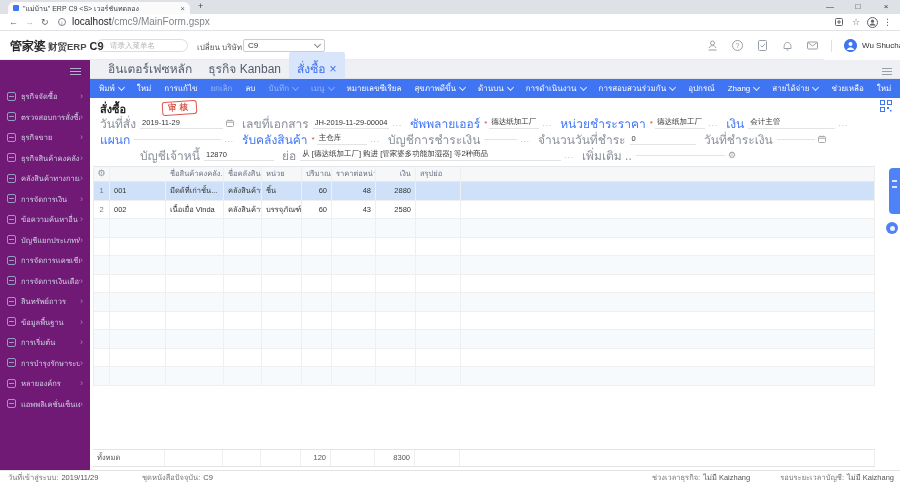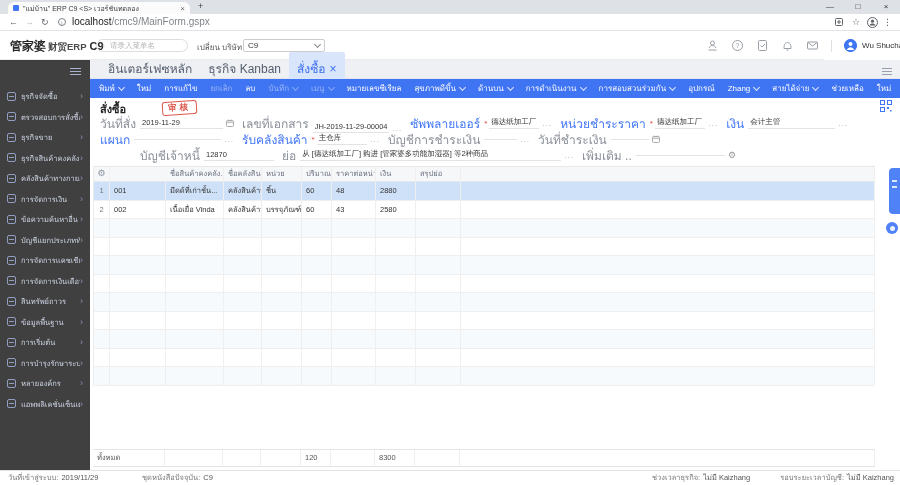--- a/index.html
+++ b/index.html
@@ -33,21 +33,21 @@
   .cmpl{position:absolute;left:197px;top:10px;font-size:8px;color:#555;}
   .csel{position:absolute;left:243px;top:8px;width:82px;height:13px;border:1px solid #ccc;border-radius:2px;display:flex;align-items:center;box-sizing:border-box;padding:0 4px;}
   .csel .cv{flex:1;font-size:8px;color:#333;}
   .chev{width:4px;height:4px;border-right:1px solid #888;border-bottom:1px solid #888;transform:rotate(45deg);margin-top:-2px;}
   .hics{position:absolute;left:706px;top:8px;display:flex;align-items:center;}
   .hic{width:13px;height:13px;margin-right:12px;}
   .hdiv{width:1px;height:12px;background:#e0e0e0;margin-right:12px;}
   .avat{width:13px;height:13px;border-radius:50%;background:#3f74f2;margin-right:5px;}
   .uname{font-size:8px;color:#333;}
   
-  .sb{position:absolute;left:0;top:60px;width:90px;height:410px;background:#404040;}
+  .sb{position:absolute;left:0;top:60px;width:90px;height:410px;background:#701a75;}
   .collapse{position:absolute;right:9px;top:6px;width:11px;}
   .collapse i{display:block;height:1px;background:#a9b3cc;margin:2px 0;}
   #side-items{position:absolute;left:0;top:26px;right:0;}
   .side-item{height:20.5px;display:flex;align-items:center;padding:0 7px;cursor:pointer;}
   .s-ico{width:9px;height:9px;border:1px solid #919ec0;border-radius:2px;margin-right:5px;position:relative;flex:0 0 auto;box-sizing:border-box;}
   .s-ico:after{content:"";position:absolute;left:1px;right:1px;top:3px;border-top:1px solid #919ec0;}
   .s-lbl{flex:1;font-size:7.5px;color:#cdd4e4;white-space:nowrap;overflow:hidden;}
   .s-chev{font-size:9px;color:#8b97b5;line-height:10px;}
   
   .dt{position:absolute;left:90px;top:60px;width:810px;height:19px;background:#eef0f3;border-bottom:1px solid #e2e4e8;box-sizing:border-box;display:flex;align-items:center;padding-left:10px;}
@@ -76,21 +76,21 @@
   .fsfx{color:#aaa;font-size:8px;margin-left:3px;letter-spacing:1px;cursor:pointer;}
   .fgear{color:#999;font-size:9px;margin-left:3px;cursor:pointer;}
   
   .tbl{position:absolute;left:93px;top:166px;width:782px;border-left:1px solid #ededed;box-sizing:border-box;}
   .trow{display:flex;height:17.5px;border-bottom:1px solid #efefef;background:#fff;}
   .trow.hd{height:14px;background:#f6f7f9;border-top:1px solid #e6e8eb;border-bottom:1px solid #e6e8eb;}
   .trow.sel{background:#cfe1f8;}
   .trow.stripe{background:#f6fafd;}
   .tc{border-right:1px solid #efefef;font-size:7.5px;color:#333;padding:0 4px;line-height:17.5px;white-space:nowrap;overflow:hidden;box-sizing:border-box;}
   .hd .tc{color:#697080;line-height:13px;}
-  .tc.num{}
+  .tc.num{text-align:right;}
   .tc.cen{text-align:center;color:#777;padding:0 1px;}
   .tc.gear{color:#8b93a2;font-size:9px;}
   
   .ttl{position:absolute;left:93px;top:449px;width:782px;height:18px;border-top:1px solid #e4e4e4;border-bottom:1px solid #e4e4e4;display:flex;background:#fff;box-sizing:border-box;}
   .ttl .tc{line-height:16px;color:#555;}
   
   .ribbon{position:absolute;right:0;top:168px;width:11px;height:46px;background:#4f82f6;border-radius:4px 0 0 4px;padding-top:8px;box-sizing:border-box;cursor:pointer;}
   .ribbon i{display:block;width:5px;height:2px;background:#dbe6ff;margin:4px auto;}
   .fab{position:absolute;right:2px;top:222px;width:12px;height:12px;border-radius:50%;background:#4f82f6;cursor:pointer;}
   .fab:after{content:"";position:absolute;left:3.5px;top:3.5px;width:5px;height:5px;border-radius:50%;background:#fff;opacity:.9;}
@@ -371,21 +371,21 @@
             <span class="fval">2019-11-29</span>
             <span class="fsfx">
               <svg width="8" height="8" viewBox="0 0 8 8">
                 <rect x="0.5" y="1.5" width="7" height="6" rx="1" fill="none" stroke="#aaa"></rect>
                 <line x1="2.3" y1="0.5" x2="2.3" y2="2.2" stroke="#aaa"></line>
                 <line x1="5.7" y1="0.5" x2="5.7" y2="2.2" stroke="#aaa"></line>
                 <line x1="0.5" y1="3.2" x2="7.5" y2="3.2" stroke="#aaa"></line>
               </svg>
             </span>
           </div>
-          <div class="fcell" style="flex: 0 0 146px; align-items: flex-end;">
+          <div class="fcell" style="flex: 0 0 146px;">
             <span class="flbl">เลขที่เอกสาร</span>
             <span class="fval">JH-2019-11-29-00004</span>
             <span class="fsfx">...</span>
           </div>
           <div class="fcell" style="flex: 0 0 150px;">
             <span class="flbl link">ซัพพลายเออร์</span>
             <span class="freq">*</span>
             <span class="fval">德达纸加工厂</span>
             <span class="fsfx">...</span>
           </div>
@@ -410,20 +410,24 @@
           <div class="fcell" style="flex: 0 0 146px;">
             <span class="flbl link">รับคลังสินค้า</span>
             <span class="freq">*</span>
             <span class="fval">主仓库</span>
             <span class="fsfx">...</span>
           </div>
           <div class="fcell" style="flex: 0 0 150px;">
             <span class="flbl">บัญชีการชำระเงิน</span>
             <span class="fval"></span>
             <span class="fsfx">...</span>
+          </div>
+          <div class="fcell" style="flex: 0 0 166px;">
+            <span class="flbl">จำนวนวันที่ชำระ</span>
+            <span class="fval">0</span>
           </div>
           <div class="fcell" style="flex: 0 0 130px;">
             <span class="flbl">วันที่ชำระเงิน</span>
             <span class="fval"></span>
             <span class="fsfx">
               <svg width="8" height="8" viewBox="0 0 8 8">
                 <rect x="0.5" y="1.5" width="7" height="6" rx="1" fill="none" stroke="#aaa"></rect>
                 <line x1="2.3" y1="0.5" x2="2.3" y2="2.2" stroke="#aaa"></line>
                 <line x1="5.7" y1="0.5" x2="5.7" y2="2.2" stroke="#aaa"></line>
                 <line x1="0.5" y1="3.2" x2="7.5" y2="3.2" stroke="#aaa"></line>

